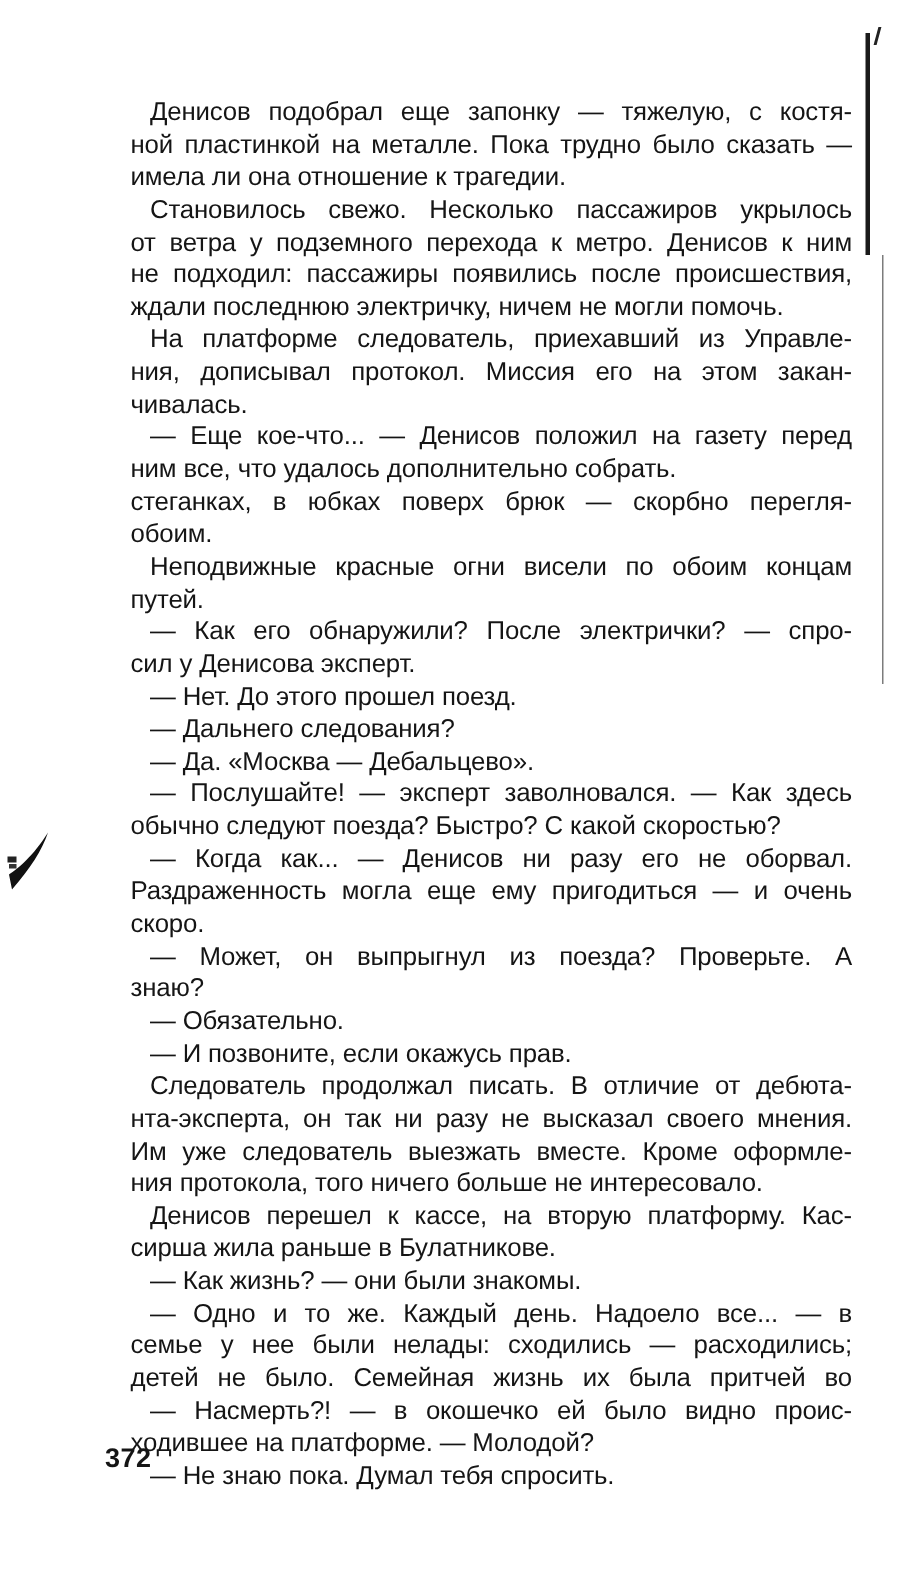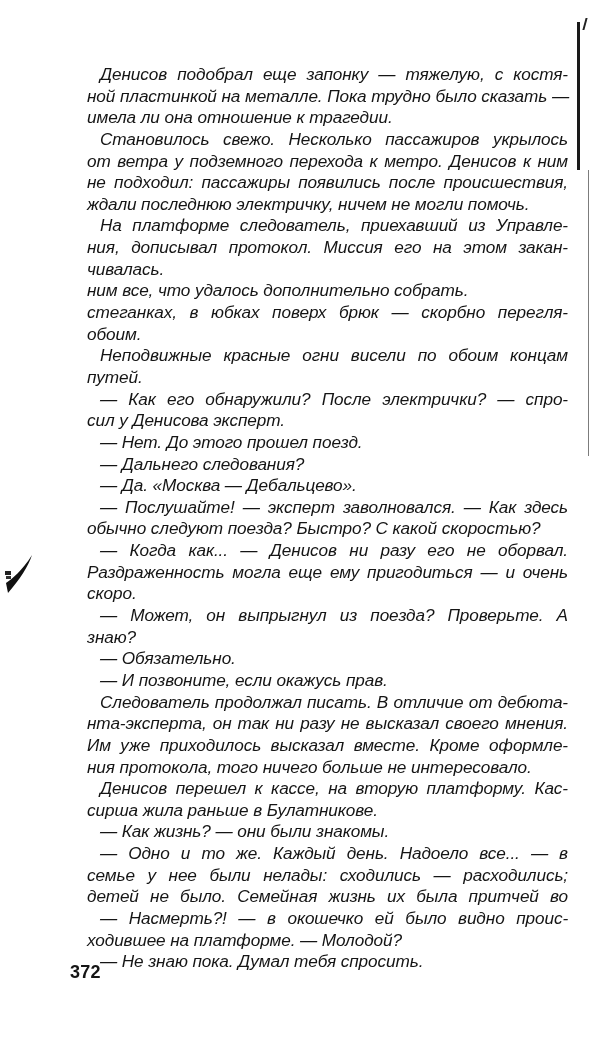--- a/index.html
+++ b/index.html
@@ -24,21 +24,20 @@
       line-height: 21.65px;
       letter-spacing: -0.1px;
     }
     .line {
       display: block;
       white-space: nowrap;
       text-align: justify;
       text-align-last: justify;
       height: 21.65px;
       overflow: visible;
-      font-style: italic;
     }
     .line.indent {
       padding-left: 13px;
     }
     .line.last {
       text-align-last: left;
     }
     .page-number {
       position: absolute;
       left: 70px;
@@ -98,20 +97,21 @@
     <span class="line indent">Денисов подобрал еще запонку — тяжелую, с костя-</span>
     <span class="line">ной пластинкой на металле. Пока трудно было сказать —</span>
     <span class="line last">имела ли она отношение к трагедии.</span>
     <span class="line indent">Становилось свежо. Несколько пассажиров укрылось</span>
     <span class="line">от ветра у подземного перехода к метро. Денисов к ним</span>
     <span class="line">не подходил: пассажиры появились после происшествия,</span>
     <span class="line last">ждали последнюю электричку, ничем не могли помочь.</span>
     <span class="line indent">На платформе следователь, приехавший из Управле-</span>
     <span class="line">ния, дописывал протокол. Миссия его на этом закан-</span>
     <span class="line last">чивалась.</span>
+    <span class="line indent">— Еще кое-что... — Денисов положил на газету перед</span>
     <span class="line last">ним все, что удалось дополнительно собрать.</span>
     <span class="line">стеганках, в юбках поверх брюк — скорбно перегля-</span>
     <span class="line last">обоим.</span>
     <span class="line indent">Неподвижные красные огни висели по обоим концам</span>
     <span class="line last">путей.</span>
     <span class="line indent">— Как его обнаружили? После электрички? — спро-</span>
     <span class="line last">сил у Денисова эксперт.</span>
     <span class="line indent last">— Нет. До этого прошел поезд.</span>
     <span class="line indent last">— Дальнего следования?</span>
     <span class="line indent last">— Да. «Москва — Дебальцево».</span>
@@ -119,21 +119,21 @@
     <span class="line last">обычно следуют поезда? Быстро? С какой скоростью?</span>
     <span class="line indent">— Когда как... — Денисов ни разу его не оборвал.</span>
     <span class="line">Раздраженность могла еще ему пригодиться — и очень</span>
     <span class="line last">скоро.</span>
     <span class="line indent">— Может, он выпрыгнул из поезда? Проверьте. А</span>
     <span class="line last">знаю?</span>
     <span class="line indent last">— Обязательно.</span>
     <span class="line indent last">— И позвоните, если окажусь прав.</span>
     <span class="line indent">Следователь продолжал писать. В отличие от дебюта-</span>
     <span class="line">нта-эксперта, он так ни разу не высказал своего мнения.</span>
-    <span class="line">Им уже приходилось высказал вместе. Кроме оформле-</span>
+    <span class="line">Им уже следователь выезжать вместе. Кроме оформле-</span>
     <span class="line last">ния протокола, того ничего больше не интересовало.</span>
     <span class="line indent">Денисов перешел к кассе, на вторую платформу. Кас-</span>
     <span class="line last">сирша жила раньше в Булатникове.</span>
     <span class="line indent last">— Как жизнь? — они были знакомы.</span>
     <span class="line indent">— Одно и то же. Каждый день. Надоело все... — в</span>
     <span class="line">семье у нее были нелады: сходились — расходились;</span>
     <span class="line">детей не было. Семейная жизнь их была притчей во</span>
     <span class="line indent">— Насмерть?! — в окошечко ей было видно проис-</span>
     <span class="line last">ходившее на платформе. — Молодой?</span>
     <span class="line indent last">— Не знаю пока. Думал тебя спросить.</span>

